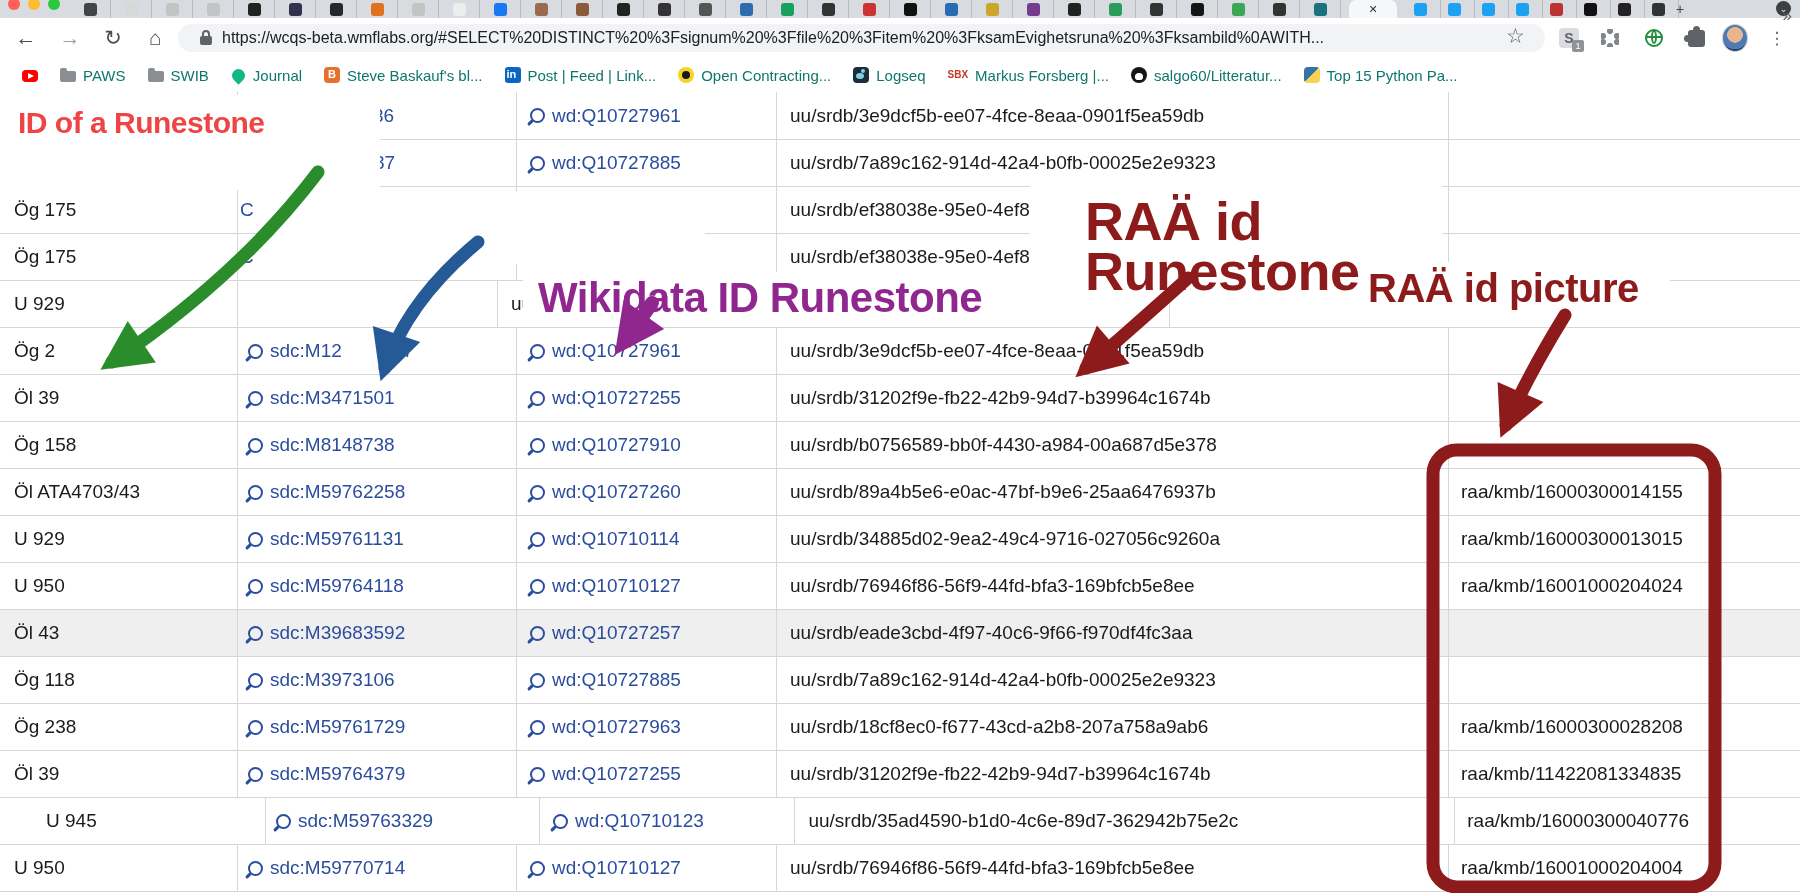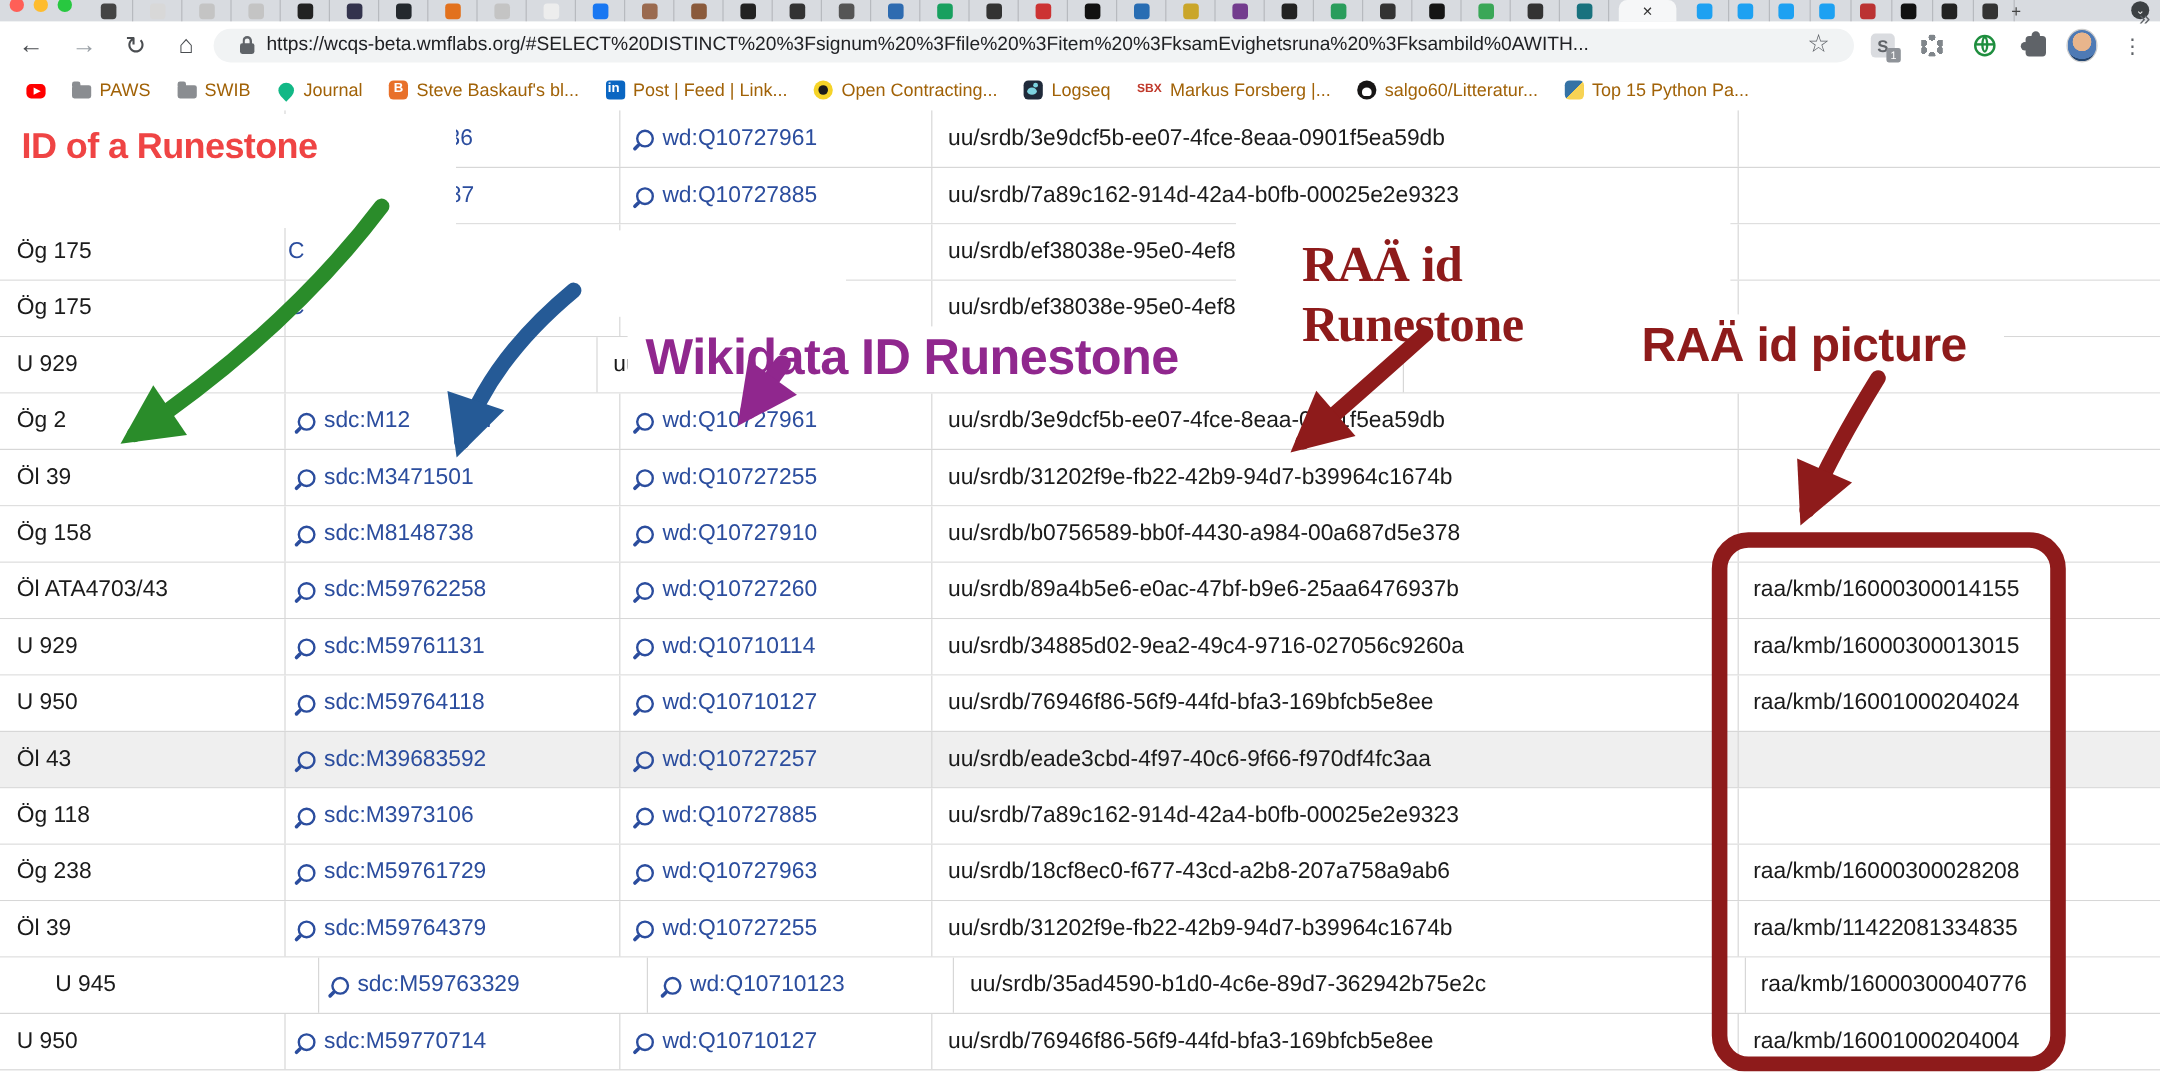--- a/index.html
+++ b/index.html
@@ -33,21 +33,21 @@
   .globeicon::after{content:"";position:absolute;left:4px;top:-1px;width:6px;height:14px;border:2px solid #1e8e3e;border-radius:50%;box-sizing:border-box;}
   .puzzleicon{width:17px;height:17px;background:#5f6368;border-radius:3px;position:relative;}
   .puzzleicon::before{content:"";position:absolute;left:5px;top:-4px;width:7px;height:7px;border-radius:50%;background:#5f6368;}
   .puzzleicon::after{content:"";position:absolute;left:-4px;top:5px;width:7px;height:7px;border-radius:50%;background:#5f6368;}
   .avatar{width:26px;height:26px;border-radius:50%;background:radial-gradient(circle at 50% 38%,#e8b58c 0 38%,#4e7ab5 40% 70%,#24456e 72%);border:1px solid #ccc;}
   .kebab{font-size:17px;color:#5f6368;}
 
   
   #bookmarks{position:absolute;left:0;top:58px;width:1800px;height:34px;background:#fff;display:flex;align-items:center;}
   .bmitem{display:flex;align-items:center;margin-left:22px;flex:none;}
-  .bmlabel{margin-left:7px;font-size:15px;color:#a16207;white-space:nowrap;}
+  .bmlabel{margin-left:7px;font-size:15px;color:#0f766e;white-space:nowrap;}
   .bmicon{width:16px;height:16px;flex:none;position:relative;}
   .bi-youtube{background:#f00;border-radius:4px;height:12px;margin-top:2px;}
   .bi-youtube::before{content:"";position:absolute;left:6px;top:3px;border-left:6px solid #fff;border-top:3.5px solid transparent;border-bottom:3.5px solid transparent;}
   .bi-folder{background:#8a8d91;height:11px;margin-top:3px;border-radius:2px;}
   .bi-folder::before{content:"";position:absolute;top:-3px;left:0;width:7px;height:4px;background:#8a8d91;border-radius:2px 2px 0 0;}
   .bi-pin{background:#12b886;border-radius:50% 50% 50% 0;transform:rotate(-45deg);width:13px;height:13px;margin:1px;}
   .bi-blogger{background:#e8702a;border-radius:4px;}
   .bi-blogger::before{content:"B";position:absolute;left:4px;top:1px;color:#fff;font-size:11px;font-weight:bold;}
   .bi-linkedin{background:#0a66c2;border-radius:3px;}
   .bi-linkedin::before{content:"in";position:absolute;left:2px;top:1px;color:#fff;font-size:11px;font-weight:bold;}
@@ -581,21 +581,21 @@
     </div>
 
   <div class="whitebox" style="left:0;top:95px;width:380px;height:95px;"></div>
   <div class="whitebox" style="left:268px;top:192px;width:437px;height:72px;"></div>
   <div class="whitebox" style="left:523px;top:272px;width:512px;height:48px;"></div>
   <div class="whitebox" style="left:1030px;top:178px;width:412px;height:114px;"></div>
   <div class="whitebox" style="left:1352px;top:262px;width:318px;height:60px;"></div>
 
   <div class="anno" style="left:18px;top:106px;font-size:30px;color:#ef4444;">ID of a Runestone</div>
   <div class="anno" style="left:538px;top:274px;font-size:42px;color:#90278e;">Wikidata ID Runestone</div>
-  <div class="anno" style="left:1085px;top:196px;font-size:42px;line-height:50px;color:#8e1b1b;font-family:Liberation Serif, serif;"><span>RAÄ id</span><br><span>Runestone</span></div>
+  <div class="anno" style="left:1085px;top:196px;font-size:54px;line-height:50px;color:#8e1b1b;"><span>RAÄ id</span><br><span>Runestone</span></div>
   <div class="anno" style="left:1368px;top:266px;font-size:40px;color:#8e1b1b;">RAÄ id picture</div>
 
   <svg id="svg-anno" width="1800" height="893">
     <defs>
       <marker id="ah-g" markerUnits="userSpaceOnUse" markerWidth="64" markerHeight="64" refX="38" refY="27" orient="auto">
           <path d="M2,2 L52,27 L2,52 Z" fill="#2a8c2a"></path>
         </marker>
       <marker id="ah-b" markerUnits="userSpaceOnUse" markerWidth="64" markerHeight="64" refX="38" refY="27" orient="auto">
           <path d="M2,2 L52,27 L2,52 Z" fill="#255a96"></path>
         </marker>

